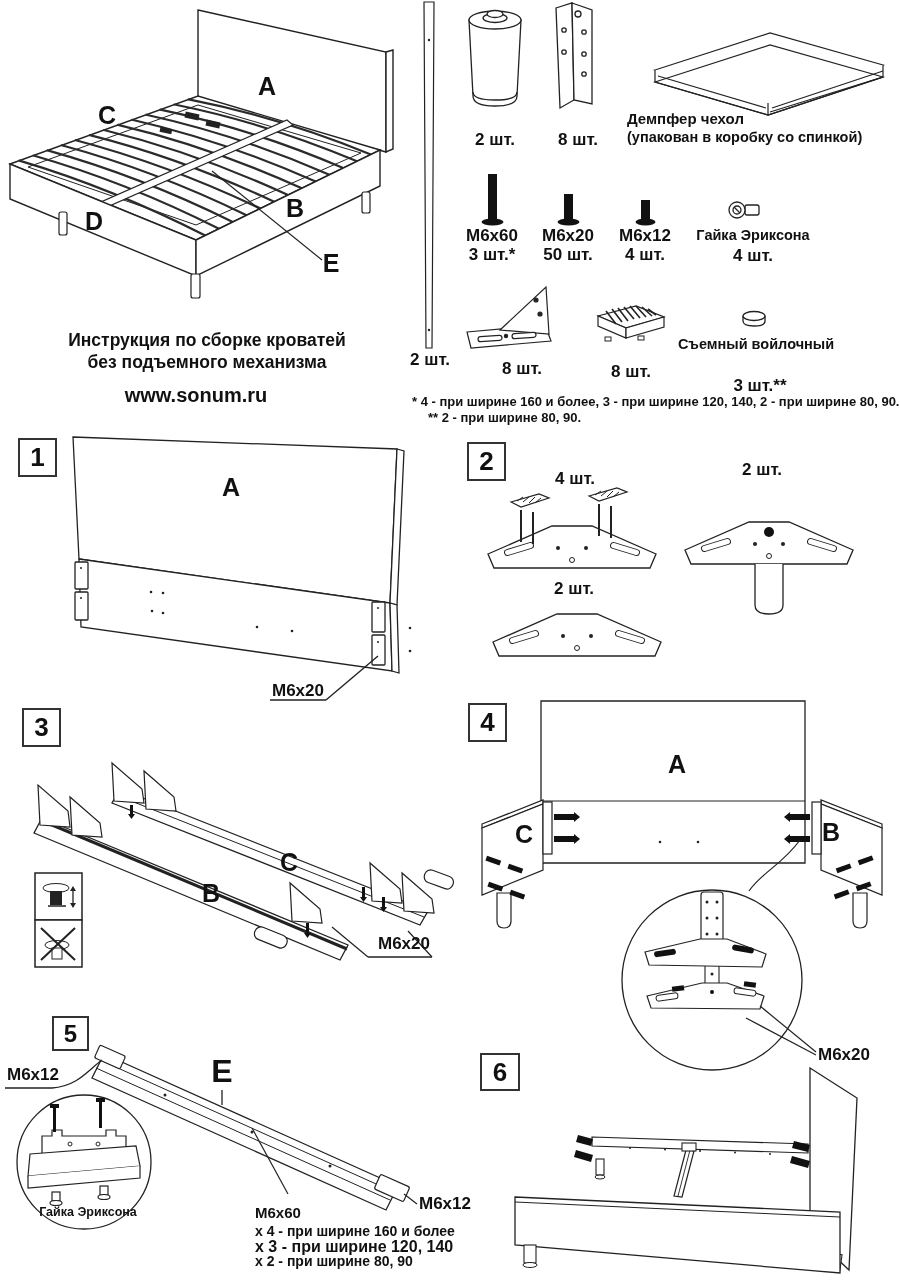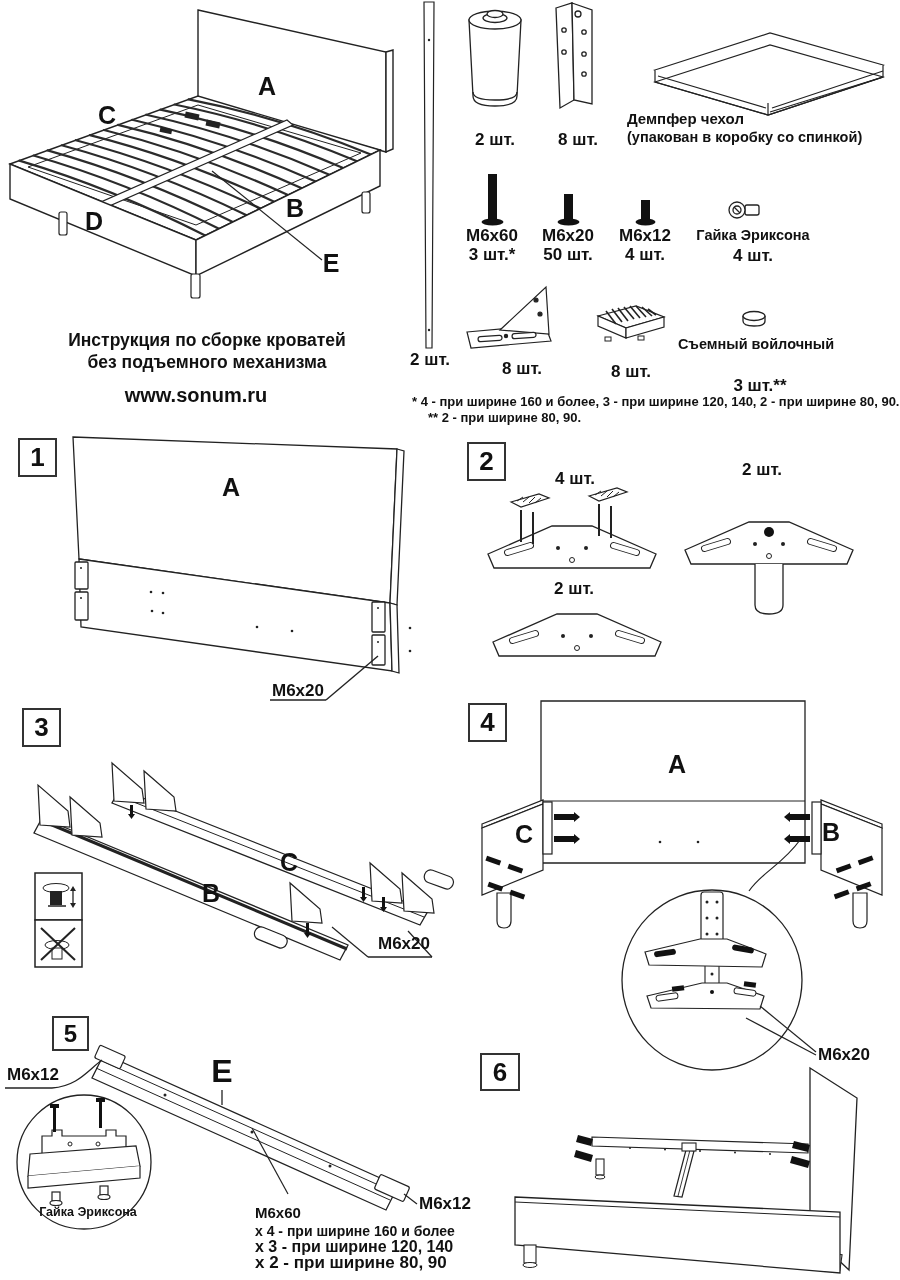--- a/index.html
+++ b/index.html
@@ -411,21 +411,21 @@
     </g>
     <line x1="252" y1="118" x2="288" y2="184" stroke="#222" stroke-width="1.2"></line>
     <line x1="404" y1="184" x2="417" y2="194" stroke="#222" stroke-width="1.2"></line>
   </svg>
   <div class="lbl ctr" style="left:222px;top:1053px;font-size:32px;font-weight:bold">E</div>
   <div class="lbl fast" style="left:7px;top:1065px">M6x12</div>
   <div class="lbl ctr" style="left:88px;top:1205px;font-size:12.5px">Гайка Эриксона</div>
   <div class="lbl" style="left:255px;top:1204px;font-size:15px">M6x60</div>
   <div class="lbl" style="left:255px;top:1223px;font-size:14px">x 4 - при ширине 160 и более</div>
   <div class="lbl" style="left:255px;top:1238px;font-size:16px">x 3 - при ширине 120, 140</div>
-  <div class="lbl" style="left:255px;top:1253px;font-size:17px">x 2 - при ширине 80, 90</div>
+  <div class="lbl" style="left:255px;top:1253px;font-size:14px">x 2 - при ширине 80, 90</div>
   <div class="lbl fast" style="left:419px;top:1194px">M6x12</div>
 
   <div class="step-num" style="left:480px;top:1053px;width:36px;height:34px">6</div>
   <svg style="left:460px;top:1055px" width="440" height="225" viewBox="0 0 440 225">
     <polygon points="350,13 397,43 389,215 350,178" fill="#fff" stroke="#222" stroke-width="1.3"></polygon>
     <rect x="371" y="199" width="10" height="16" transform="rotate(8 376 207)" fill="#fff" stroke="#222" stroke-width="1.1"></rect>
 
     <polygon points="132,82 348,89 348,98 132,91" fill="#fff" stroke="#222" stroke-width="1.2"></polygon>
     <g fill="#222">
       <circle cx="170" cy="93" r="1"></circle>

